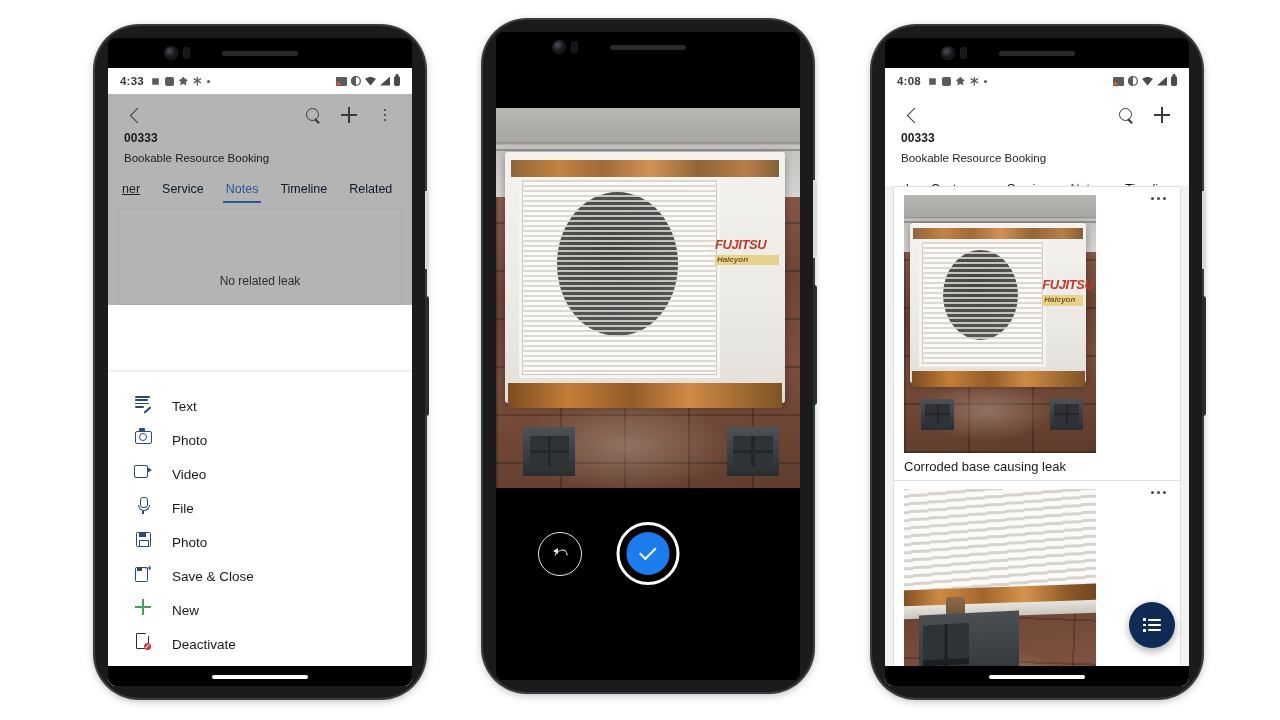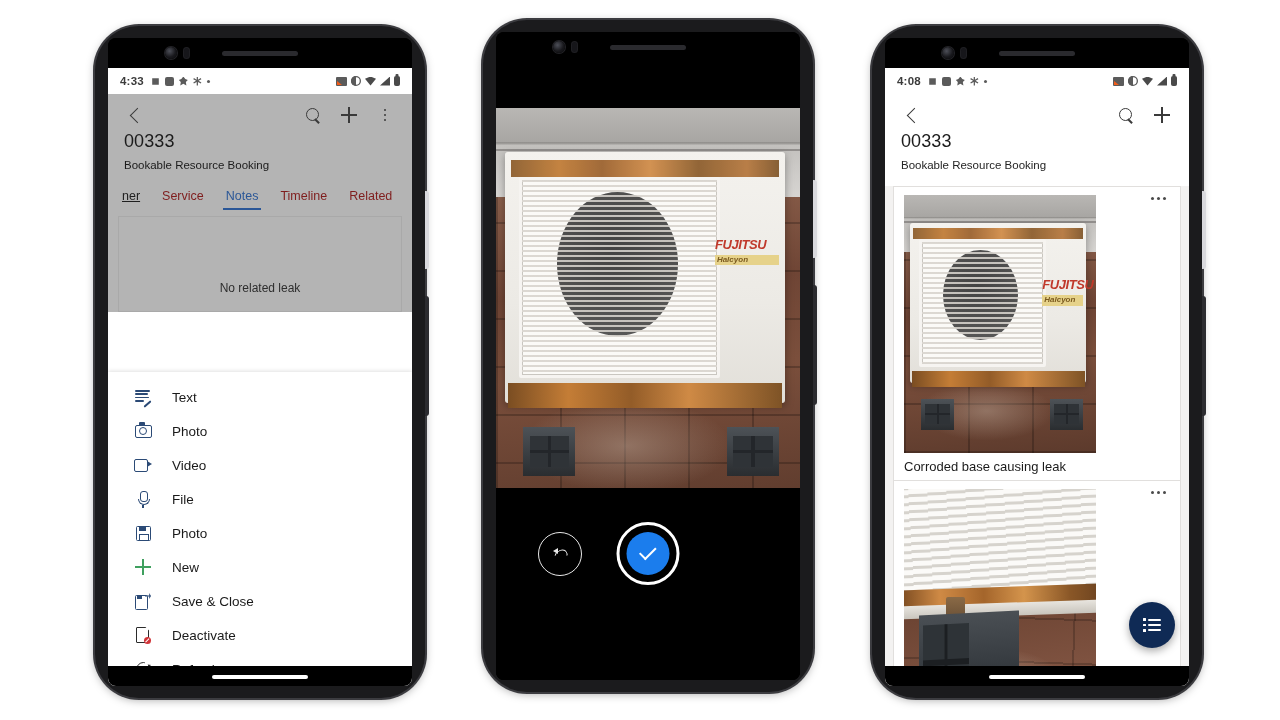--- a/index.html
+++ b/index.html
@@ -161,36 +161,36 @@
   .ico-search::after  { content:""; position:absolute; left:9px; top:10px;
                         width:6px;height:1.6px;background:#3a3a3a;transform:rotate(45deg);
                         transform-origin:left center; }
   .ico-plus { position: relative; width: 16px; height: 16px; }
   .ico-plus::before { content:""; position:absolute; left:0; top:7.2px; width:16px; height:1.6px; background:#3a3a3a; }
   .ico-plus::after  { content:""; position:absolute; top:0; left:7.2px; width:1.6px; height:16px; background:#3a3a3a; }
   .ico-kebab { display:flex; flex-direction:column; gap:2.6px; align-items:center; }
   .ico-kebab span { width:2.6px; height:2.6px; border-radius:50%; background:#3a3a3a; }
 
   .record-id {
-    font-size: 18px; font-weight: 400; color: #1b1b1b;
+    font-size: 12px; font-weight: 700; color: #1b1b1b;
     letter-spacing: .1px; margin: 1px 0 0 2px;
   }
   .record-type {
     font-size: 11.5px; color: #252525; margin: 7px 0 0 2px;
   }
 
   
   .tabs {
     display: flex; align-items: flex-end;
     margin-top: 9px;
     height: 30px;
     overflow: hidden;
   }
   .tab {
-    font-size: 12.5px; color: #7f1d1d;
+    font-size: 12.5px; color: #0f172a;
     padding: 0 0 7px; margin-right: 22px;
     white-space: nowrap; position: relative;
   }
   .tab.clipped { color: #1f1f1f; text-decoration: underline; }
   .tab.active { color: #2b5797; }
   .tab.active::after {
     content: ""; position: absolute; left: -3px; right: -3px; bottom: 0;
     height: 2px; background: #2b5797;
   }
 
@@ -208,21 +208,21 @@
   }
 
   .action-sheet {
     position: absolute; left: 0; right: 0; bottom: 0;
     background: #ffffff;
     padding: 8px 0 0;
     z-index: 40;
     box-shadow: 0 -1px 4px rgba(0,0,0,.12);
   }
   .sheet-item {
-    display: flex; align-items: center;
+    display: flex; align-items: flex-end;
     height: 34px;
     padding: 0 16px 0 24px;
   }
   .sheet-ico {
     width: 22px; height: 22px;
     display: flex; align-items: center; justify-content: center;
     margin-right: 18px;
     color: #2b4a76;
   }
   .sheet-label { font-size: 13.5px; color: #1a1a1a; }
@@ -664,32 +664,32 @@
 
           <div class="sheet-item">
             <span class="sheet-ico">
               <span class="gl-save"></span>
             </span>
             <span class="sheet-label">Photo</span>
           </div>
 
           <div class="sheet-item">
             <span class="sheet-ico">
-              <span class="gl-new"></span>
-            </span>
-            <span class="sheet-label">New</span>
-          </div>
-
-          <div class="sheet-item">
-            <span class="sheet-ico">
               <span class="gl-saveclose">
                   <i></i>
                 </span>
             </span>
             <span class="sheet-label">Save &amp; Close</span>
+          </div>
+
+          <div class="sheet-item">
+            <span class="sheet-ico">
+              <span class="gl-new"></span>
+            </span>
+            <span class="sheet-label">New</span>
           </div>
 
           <div class="sheet-item">
             <span class="sheet-ico">
               <span class="gl-deact">
                   <i></i>
                 </span>
             </span>
             <span class="sheet-label">Deactivate</span>
           </div>

